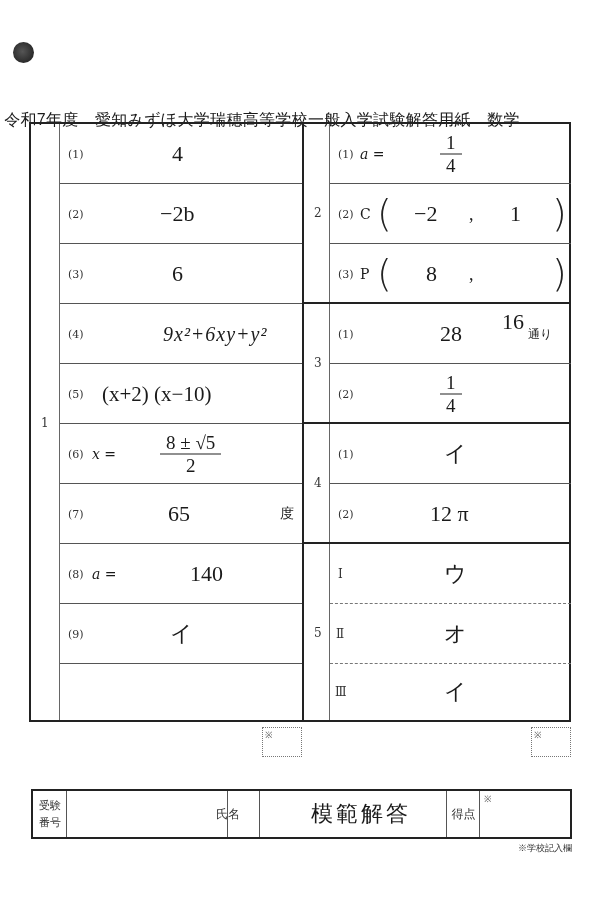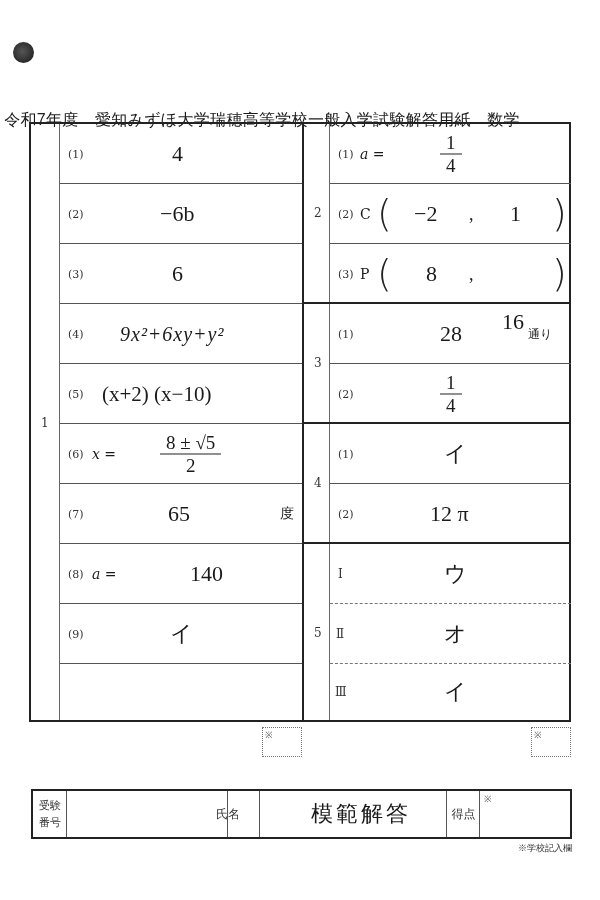--- a/index.html
+++ b/index.html
@@ -12,21 +12,21 @@
   .sheet { position:absolute; left:29px; top:122px; width:542px; height:600px;
            border:2px solid #222; box-sizing:border-box; }
   .vline { position:absolute; background:#222; }
   .row { position:absolute; box-sizing:border-box; border-bottom:1.5px solid #555; }
   .row.last { border-bottom:none; }
   .row.dashed { border-bottom:1.5px dashed #777; }
   .qnum { position:absolute; font-size:11px; color:#333; top:50%; transform:translateY(-50%); }
   .sec { position:absolute; font-size:12px; color:#333; }
   .ans { position:absolute; font-size:22px; top:50%; transform:translateY(-50%); white-space:nowrap;
          font-family:"Liberation Serif", "DejaVu Serif", serif; }
-  .ital { font-style:italic; }
+  .ital { font-style:italic;margin-left:43px; }
   .pre { position:absolute; font-size:14px; top:50%; transform:translateY(-50%); font-style:italic; }
   .unit { position:absolute; font-size:14px; top:50%; transform:translateY(-50%); }
   .frac { position:absolute; top:50%; transform:translateY(-50%); display:flex; flex-direction:column;
           align-items:center; font-size:19px; line-height:20px; font-family:"Liberation Serif", serif; }
   .frac .num { padding:0 6px 1px; border-bottom:1.3px solid #222; }
   .frac .den { padding-top:1px; }
   .paren { position:absolute; top:50%; transform:translateY(-52%); font-size:38px; font-weight:100;
            font-family:"DejaVu Sans", sans-serif; color:#222; }
   .dotbox { position:absolute; border:1.3px dotted #777; box-sizing:border-box; }
   .dotbox span { position:absolute; left:2px; top:0px; font-size:9px; color:#555; }
@@ -51,21 +51,21 @@
   <div class="vline" style="left:298px;top:0;width:1.3px;height:596px;background:#666;"></div>
 
   <div class="sec" style="left:10px;top:292px;">1</div>
 
   <div class="row" style="left:29px;top:0;width:242px;height:60px;">
     <span class="qnum" style="left:8px;">(1)</span>
     <span class="ans" style="left:112px;">4</span>
   </div>
   <div class="row" style="left:29px;top:60px;width:242px;height:60px;">
     <span class="qnum" style="left:8px;">(2)</span>
-    <span class="ans" style="left:100px;">−6b</span>
+    <span class="ans" style="left:100px;">−2b</span>
   </div>
   <div class="row" style="left:29px;top:120px;width:242px;height:60px;">
     <span class="qnum" style="left:8px;">(3)</span>
     <span class="ans" style="left:112px;">6</span>
   </div>
   <div class="row" style="left:29px;top:180px;width:242px;height:60px;">
     <span class="qnum" style="left:8px;">(4)</span>
     <span class="ans ital" style="left:60px;font-size:20px;letter-spacing:1px;">9x²+6xy+y²</span>
   </div>
   <div class="row" style="left:29px;top:240px;width:242px;height:60px;">

